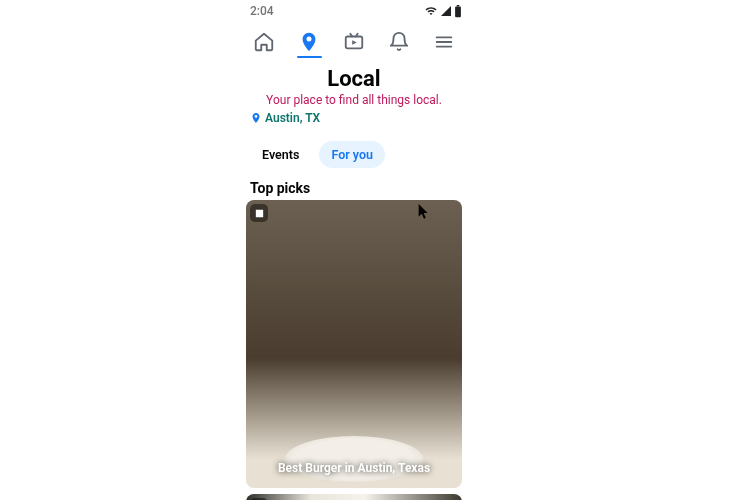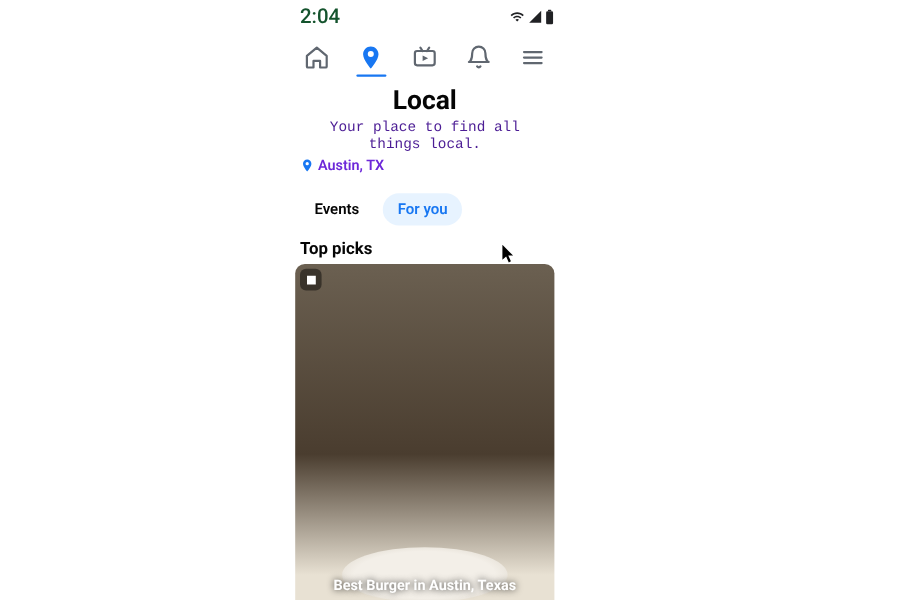--- a/index.html
+++ b/index.html
@@ -17,23 +17,23 @@
     top: 0;
     width: 236px;
     height: 500px;
     background: #fff;
   }
   .statusbar {
     display: flex;
     justify-content: space-between;
     align-items: center;
     padding: 4px 10px 2px 14px;
-    font-size: 17px;
+    font-size: 12px;
     font-weight: 500;
-    color: #14532d;
+    color: #737373;
   }
   .status-icons { display: flex; gap: 2px; align-items: center; }
   .status-icons svg { display: block; }
   .navbar {
     display: flex;
     justify-content: space-around;
     align-items: center;
     padding: 6px 6px 0 6px;
     height: 38px;
   }
@@ -53,28 +53,28 @@
     left: 22%;
     right: 22%;
     height: 2px;
     background: #1877f2;
     border-radius: 2px;
   }
   .nav-item svg { stroke: #606770; }
   .nav-item.active svg { stroke: #1877f2; fill: #1877f2; }
   .header { padding: 8px 14px 6px 14px; text-align: center; }
   .title { font-size: 22px; font-weight: 700; color: #050505; }
-  .subtitle { font-size: 12px; color: #4c1d95; margin-top: 2px; font-family: Liberation Mono, monospace; }
+  .subtitle { font-size: 12px; color: #be185d; margin-top: 2px; }
   .loc {
     display: flex;
     align-items: center;
     gap: 3px;
     font-size: 12px;
     font-weight: 600;
-    color: #6d28d9;
+    color: #0f766e;
     margin-top: 4px;
     cursor: pointer;
   }
   .loc svg { fill: #1877f2; }
   .chips { display: flex; gap: 8px; padding: 10px 14px 8px; }
   .chip {
     font-size: 12.5px;
     font-weight: 600;
     padding: 6px 12px;
     border-radius: 16px;

